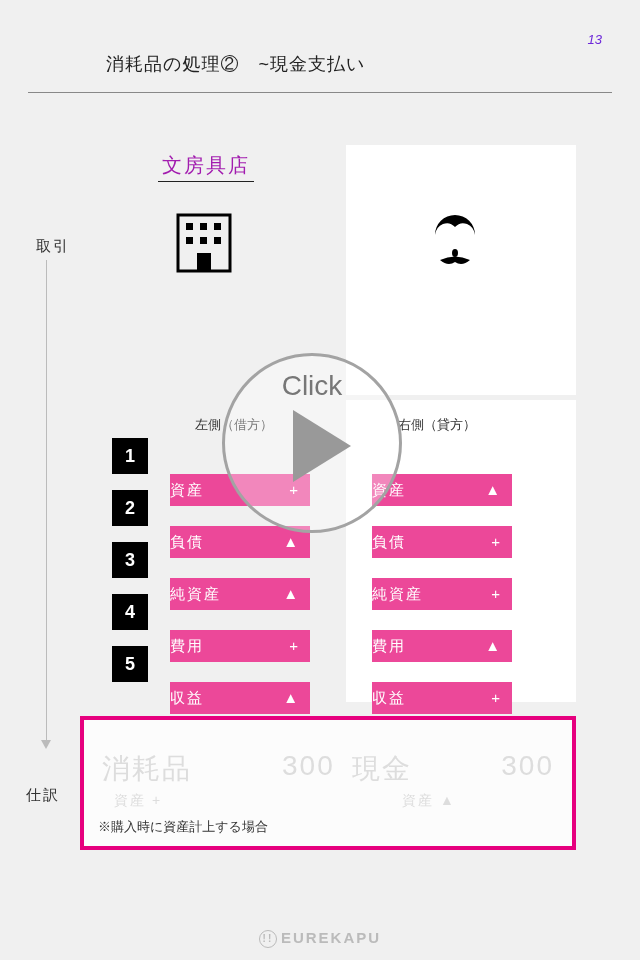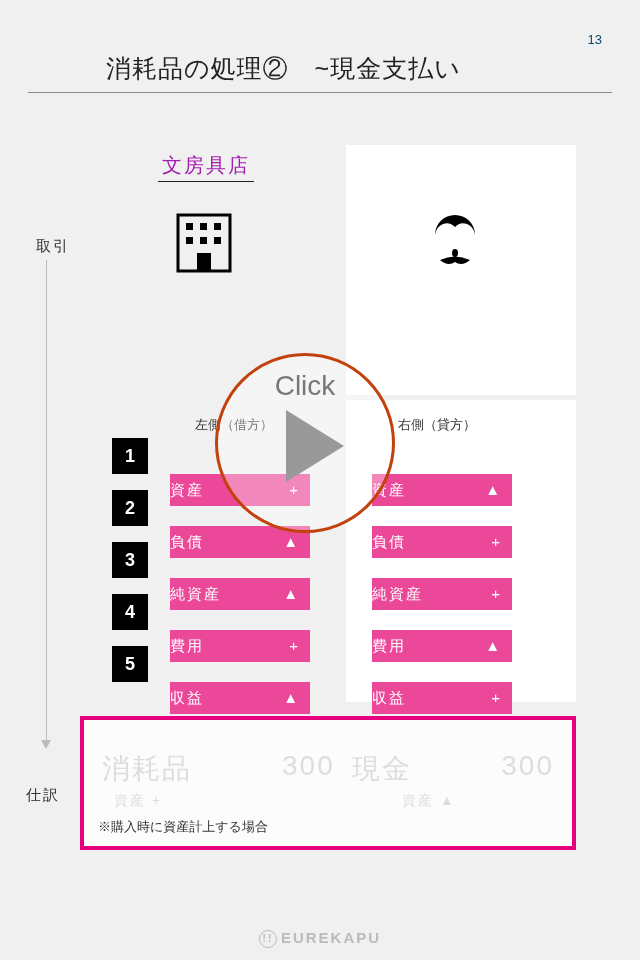--- a/index.html
+++ b/index.html
@@ -9,27 +9,28 @@
     background: #f0f0f0;
     font-family: "Hiragino Sans", "Meiryo", sans-serif;
     position: relative;
     overflow: hidden;
   }
   .page-num {
     position: absolute;
     top: 32px;
     right: 38px;
     font-size: 13px;
-    color: #0c4a6e;
+    color: #6d28d9;
+    font-style: italic;
   }
   .title {
     position: absolute;
     top: 52px;
     left: 106px;
-    font-size: 25px;
+    font-size: 18px;
     font-weight: 300;
     color: #222;
     letter-spacing: 1px;
   }
   .title-rule {
     position: absolute;
     top: 92px;
     left: 28px;
     width: 584px;
     height: 1px;
@@ -149,23 +150,23 @@
   }
   .entry-note {
     position: absolute;
     left: 14px; bottom: 10px;
     font-size: 13px;
     color: #333;
   }
 
   .play-overlay {
     position: absolute;
-    left: 215px; top: 353px;
+    left: 222px; top: 353px;
     width: 180px; height: 180px;
-    border: 3px solid #c2410c;
+    border: 3px solid #a3a3a3;
     border-radius: 50%;
     background: rgba(255,255,255,0.35);
     text-align: center;
   }
   .play-tri {
     position: absolute;
     left: 68px; top: 54px;
     width: 0; height: 0;
     border-top: 36px solid transparent;
     border-bottom: 36px solid transparent;

